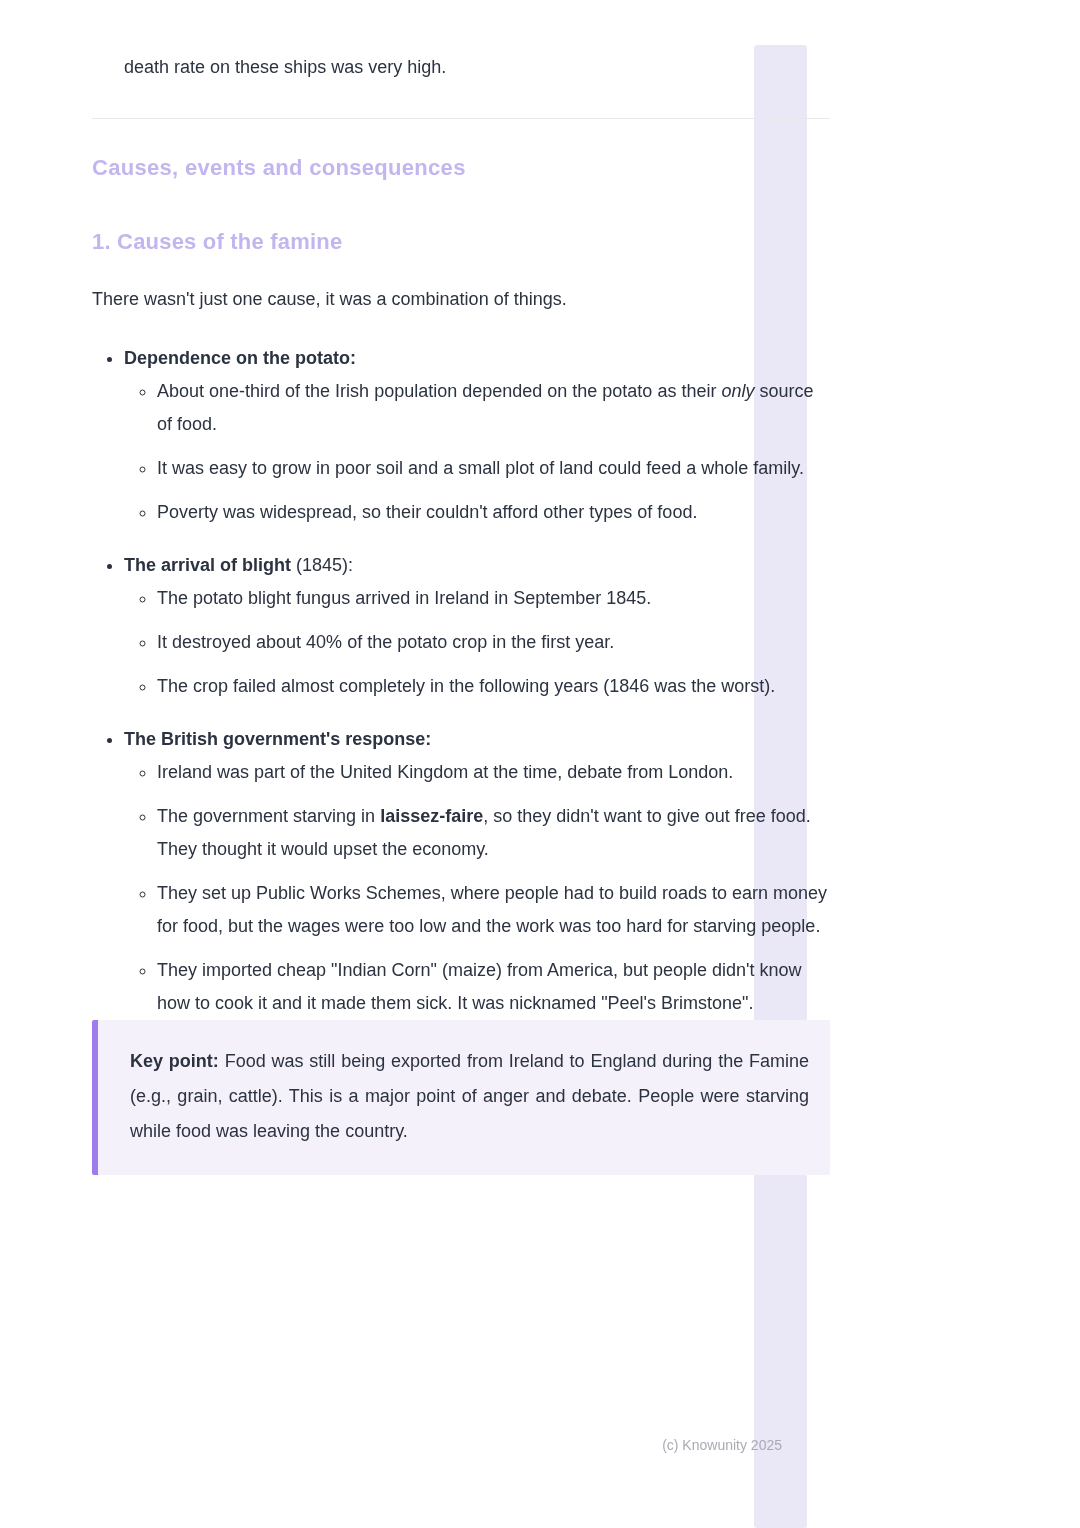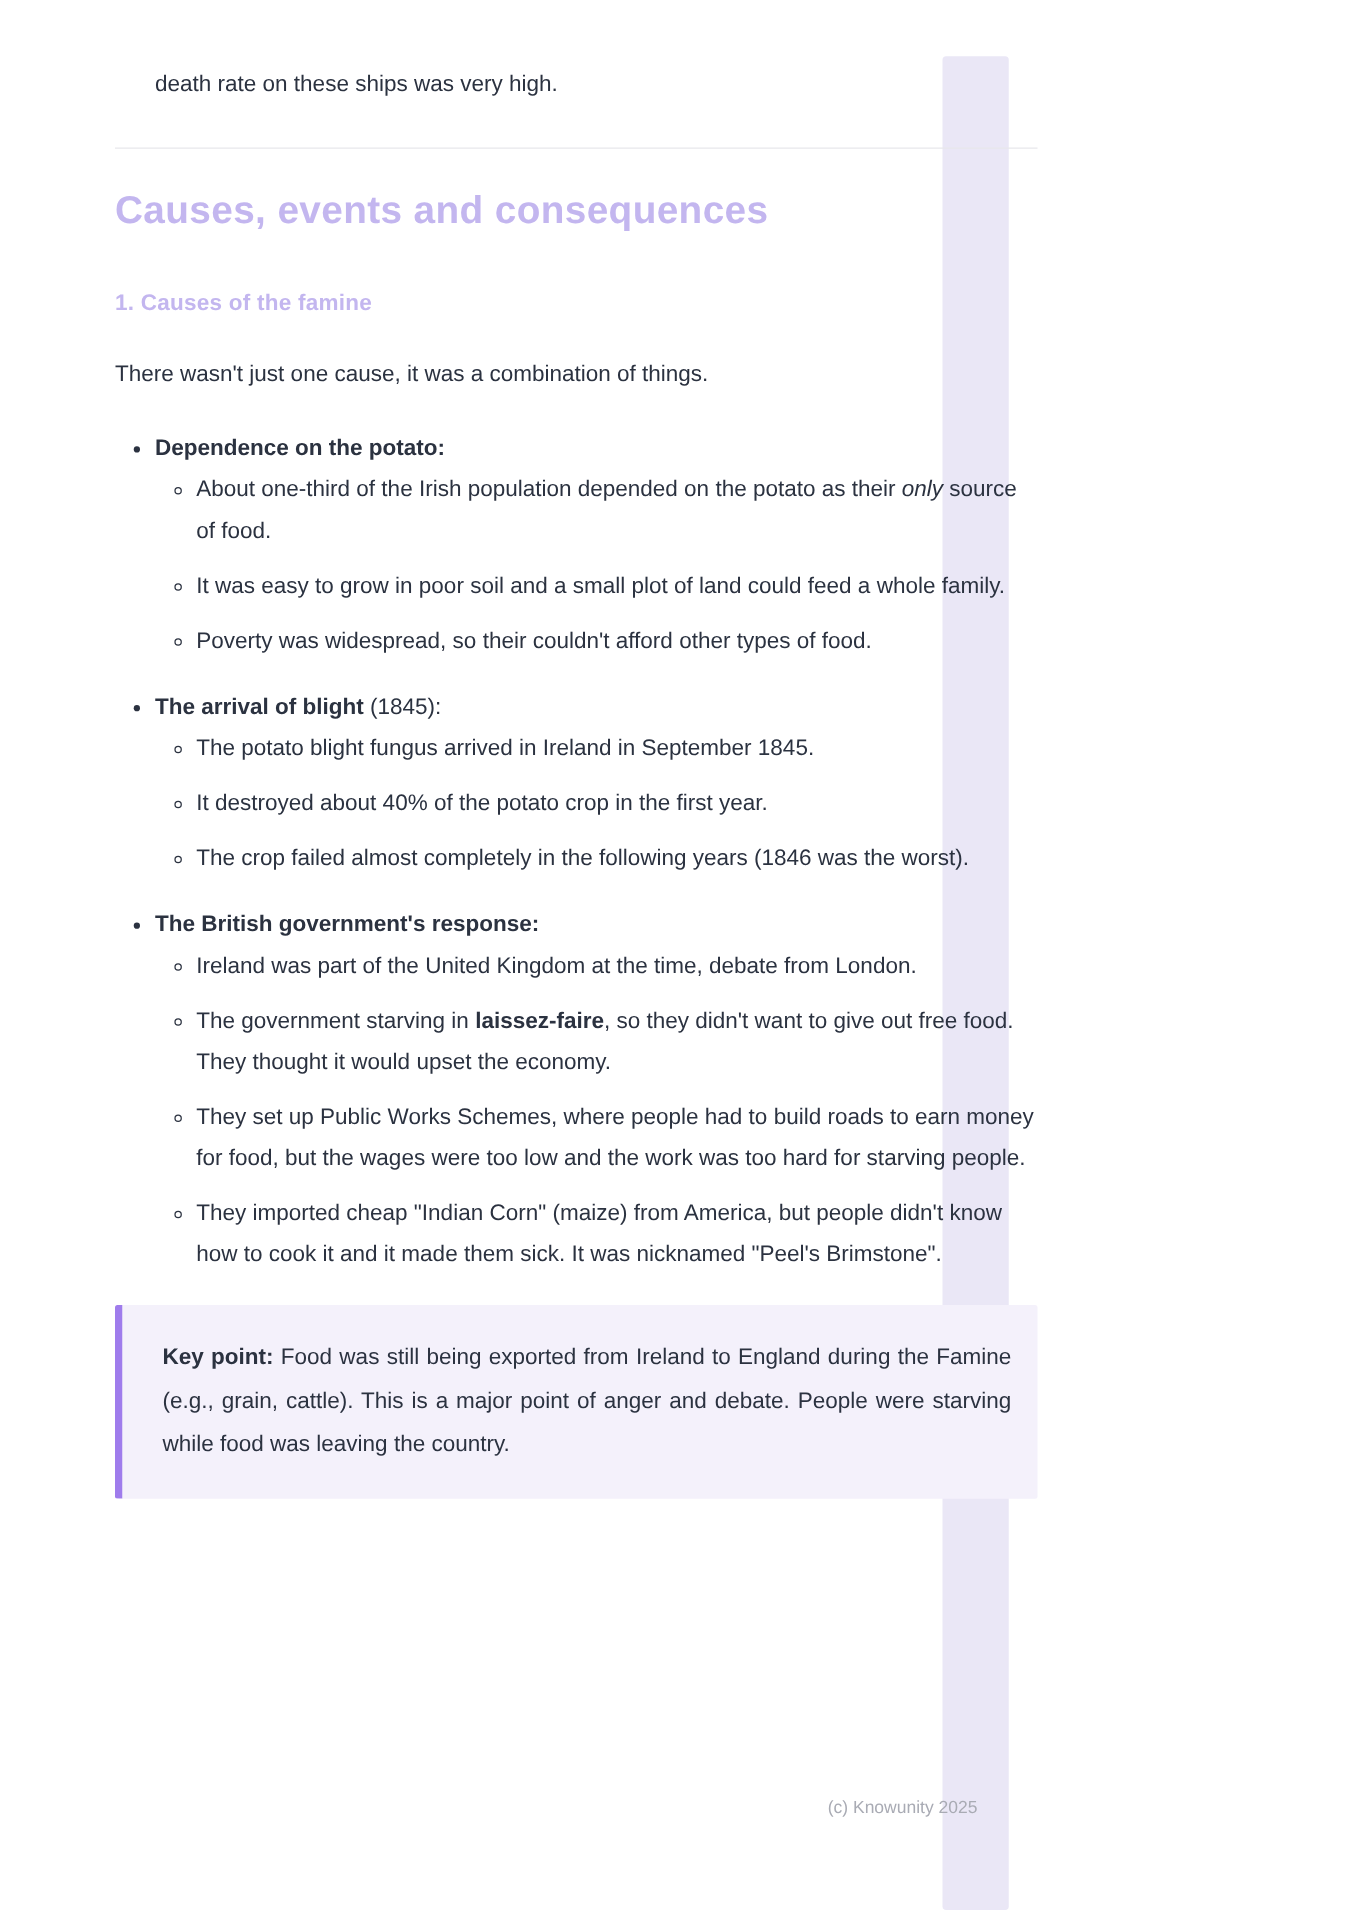--- a/index.html
+++ b/index.html
@@ -19,42 +19,41 @@
     -webkit-font-smoothing:antialiased;
   }
   .page{ position:relative; width:852px; height:1528px; overflow:hidden; background:#ffffff; }
   .content{ position:absolute; left:92px; top:0; width:738px; padding-top:51px; }
 
   .intro{ margin:0; padding-left:32px; font-size:18px; line-height:33px; }
 
   hr.divider{ border:none; border-top:1px solid #e7e7ec; margin:34px 0 0 0; }
 
   h1.section-title{
-    margin:30px 0 4px 0; font-size:31px; line-height:38px;
+    margin:30px 0 4px 0; font-size:22px; line-height:38px;
     font-weight:700; color:var(--heading); letter-spacing:.3px;
   }
   h2.subsection-title{
-    margin:40px 0 0 0; font-size:18px; line-height:30px;
+    margin:40px 0 0 0; font-size:22px; line-height:30px;
     font-weight:700; color:var(--heading); letter-spacing:.2px;
   }
   .lead{ margin:26px 0 0 0; font-size:18px; line-height:33px; }
 
   ul.causes{ margin:26px 0 0 0; padding-left:32px; list-style:disc; }
   ul.causes > li.group{ margin-bottom:20px; font-size:18px; line-height:33px; }
   ul.causes > li.group:last-child{ margin-bottom:0; }
   .group-title{ font-size:18px; line-height:33px; }
   .sub-list{ margin:0; padding-left:33px; list-style:circle; }
   .sub-list li{ margin-top:11px; font-size:18px; line-height:33px; }
   .sub-list li:first-child{ margin-top:0; }
 
   .seg-b{ font-weight:700;text-align:center; }
   .seg-i{ font-style:italic; }
 
   .keypoint{
-    margin-top:24px;
     background:var(--kp-bg);
     border-left:6px solid var(--kp-border);
     border-radius:2px;
     padding:24px 21px 26px 32px;
   }
   .keypoint-text{ margin:0; font-size:18px; line-height:35px; text-align:justify; }
 
   .scroll-strip{
     position:absolute; top:45px; right:45px; width:53px; height:1483px;
     background:var(--strip); border-radius:3px;

